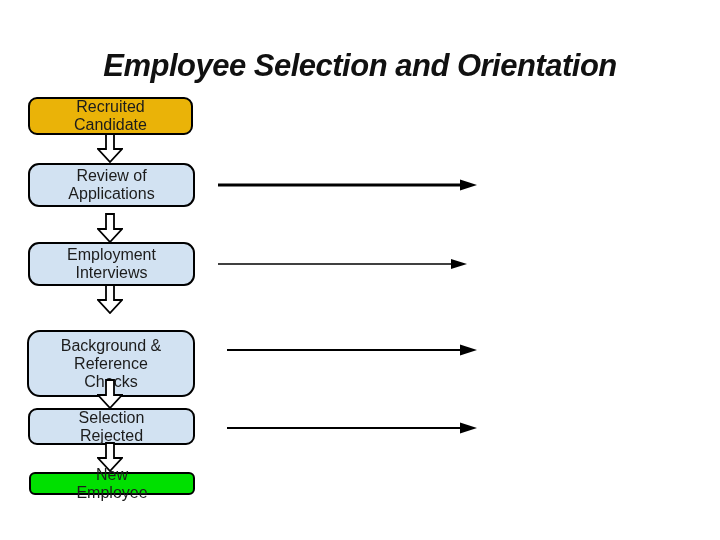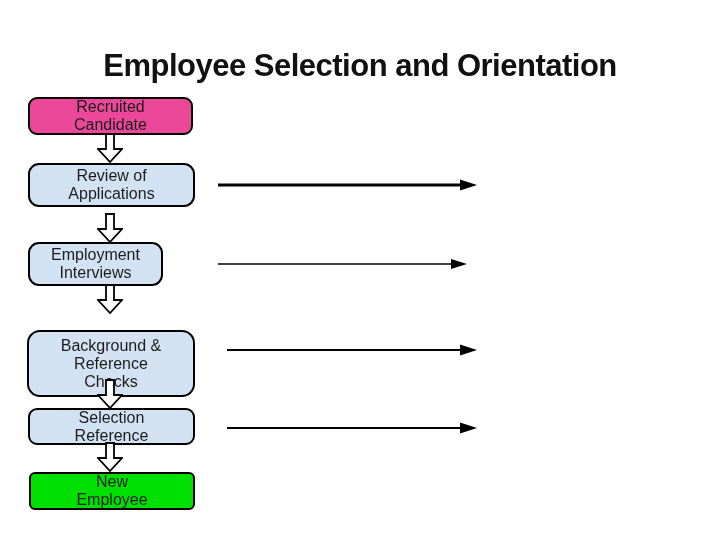--- a/index.html
+++ b/index.html
@@ -9,36 +9,37 @@
     background:#ffffff;
     overflow:hidden;
     font-family:"Liberation Sans","DejaVu Sans",sans-serif;
   }
   .title{
     position:absolute;left:0;top:48px;width:720px;
     text-align:center;
     font-size:31px;font-weight:700;color:#111111;
     letter-spacing:-0.5px;
     line-height:36px;
+    font-style:italic;
   }
   .flow-box{
     position:absolute;
     box-sizing:border-box;
     border:2px solid #000000;
     display:flex;align-items:center;justify-content:center;
     text-align:center;
     font-size:16px;line-height:18px;color:#1c1c1c;
     white-space:pre-line;
   }
-  .box-start{left:28px;top:97px;width:165px;height:38px;background:#ec4899;border-radius:9px;}
+  .box-start{left:28px;top:97px;width:165px;height:38px;background:#eab308;border-radius:9px;}
   .box-review{left:28px;top:163px;width:167px;height:44px;background:#d2e2f2;border-radius:11px;}
-  .box-interviews{left:28px;top:242px;width:135px;height:44px;background:#d2e2f2;border-radius:11px;}
+  .box-interviews{left:28px;top:242px;width:167px;height:44px;background:#d2e2f2;border-radius:11px;}
   .box-background{left:27px;top:330px;width:168px;height:67px;background:#d2e2f2;border-radius:13px;}
   .box-decision{left:28px;top:408px;width:167px;height:37px;background:#d2e2f2;border-radius:9px;}
-  .box-end{left:29px;top:472px;width:166px;height:38px;background:#00e000;border-radius:6px;}
+  .box-end{left:29px;top:472px;width:166px;height:23px;background:#00e000;border-radius:6px;}
   .down-arrow{
     position:absolute;left:97px;width:26px;height:30px;
   }
   .da1{top:133px;} .da2{top:213px;} .da3{top:284px;} .da4{top:379px;} .da5{top:442px;}
   .reject-arrows{
     position:absolute;left:0;top:0;width:720px;height:540px;
     pointer-events:none;
   }
   .rejected-box{
     position:absolute;left:513px;top:128px;width:158px;height:359px;
@@ -58,21 +59,21 @@
   <div class="flow-box box-start">Recruited
 Candidate</div>
   <div class="flow-box box-review">Review of
 Applications</div>
   <div class="flow-box box-interviews">Employment
 Interviews</div>
   <div class="flow-box box-background">Background &amp;
 Reference
 Checks</div>
   <div class="flow-box box-decision">Selection
-Reference</div>
+Rejected</div>
   <div class="flow-box box-end">New
 Employee</div>
 
   <div class="down-arrow da1">
     <svg width="26" height="30" viewBox="0 0 26 30">
         <polygon points="9,1 17,1 17,16 25,16 13,29 1,16 9,16" fill="#ffffff" stroke="#000000" stroke-width="1.8"></polygon>
       </svg>
   </div>
   <div class="down-arrow da2">
     <svg width="26" height="30" viewBox="0 0 26 30">

